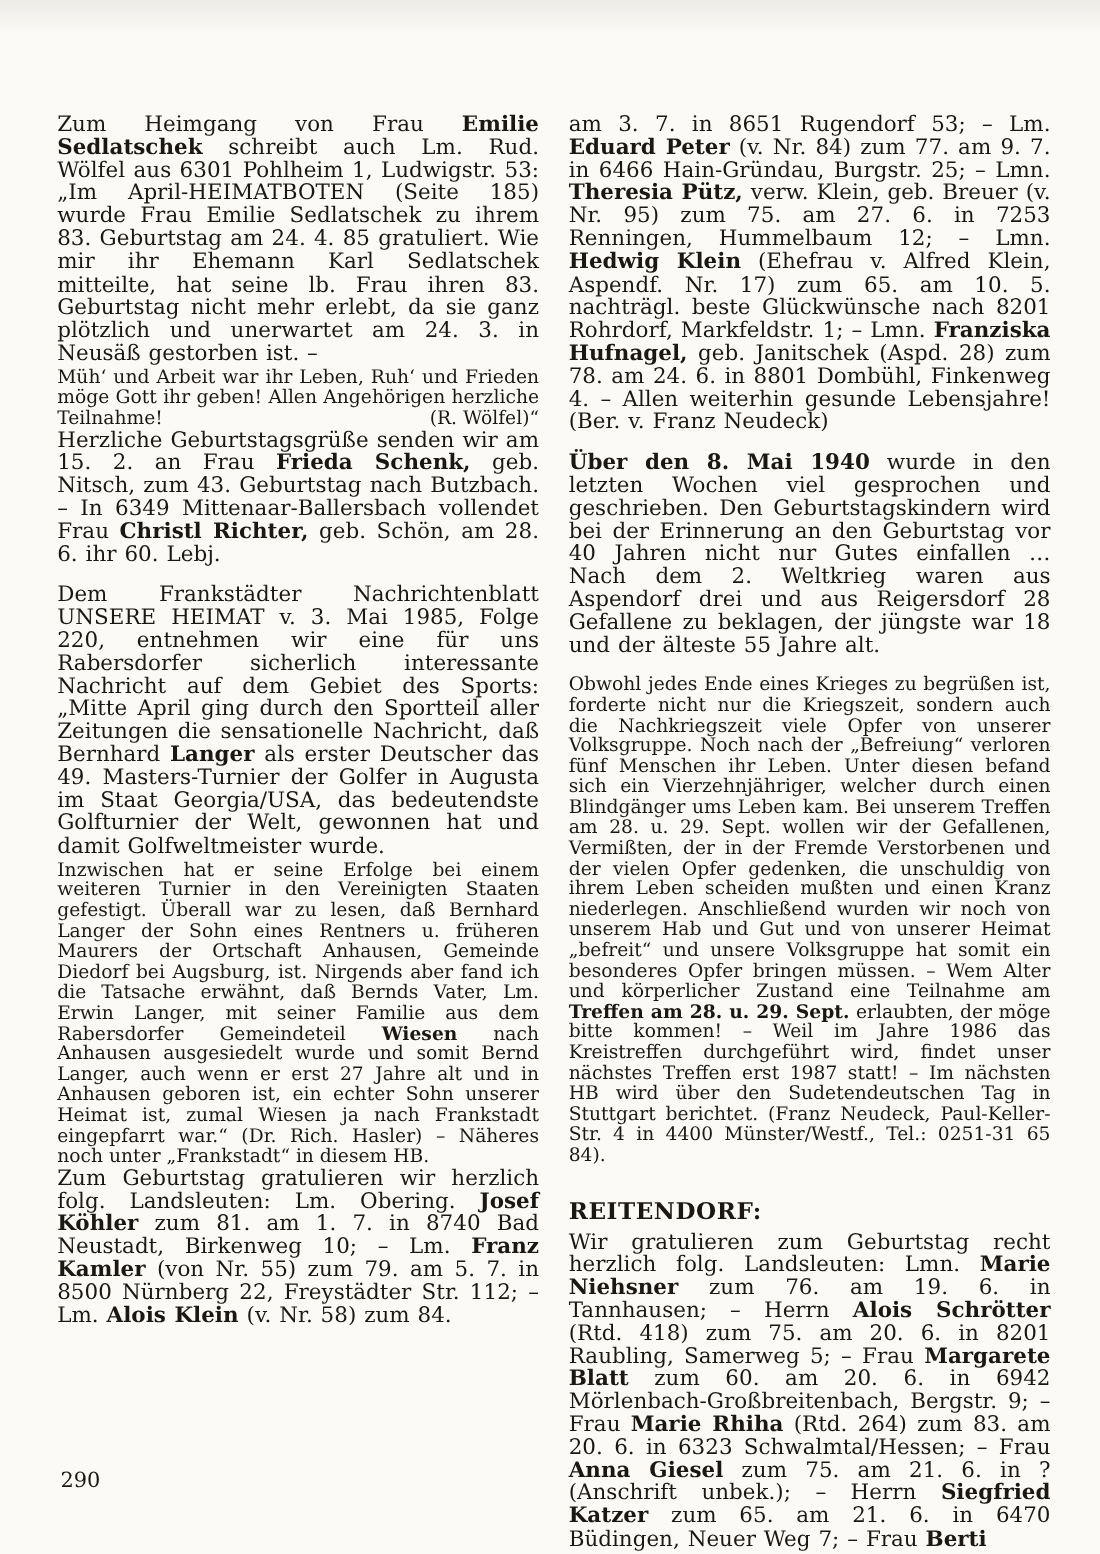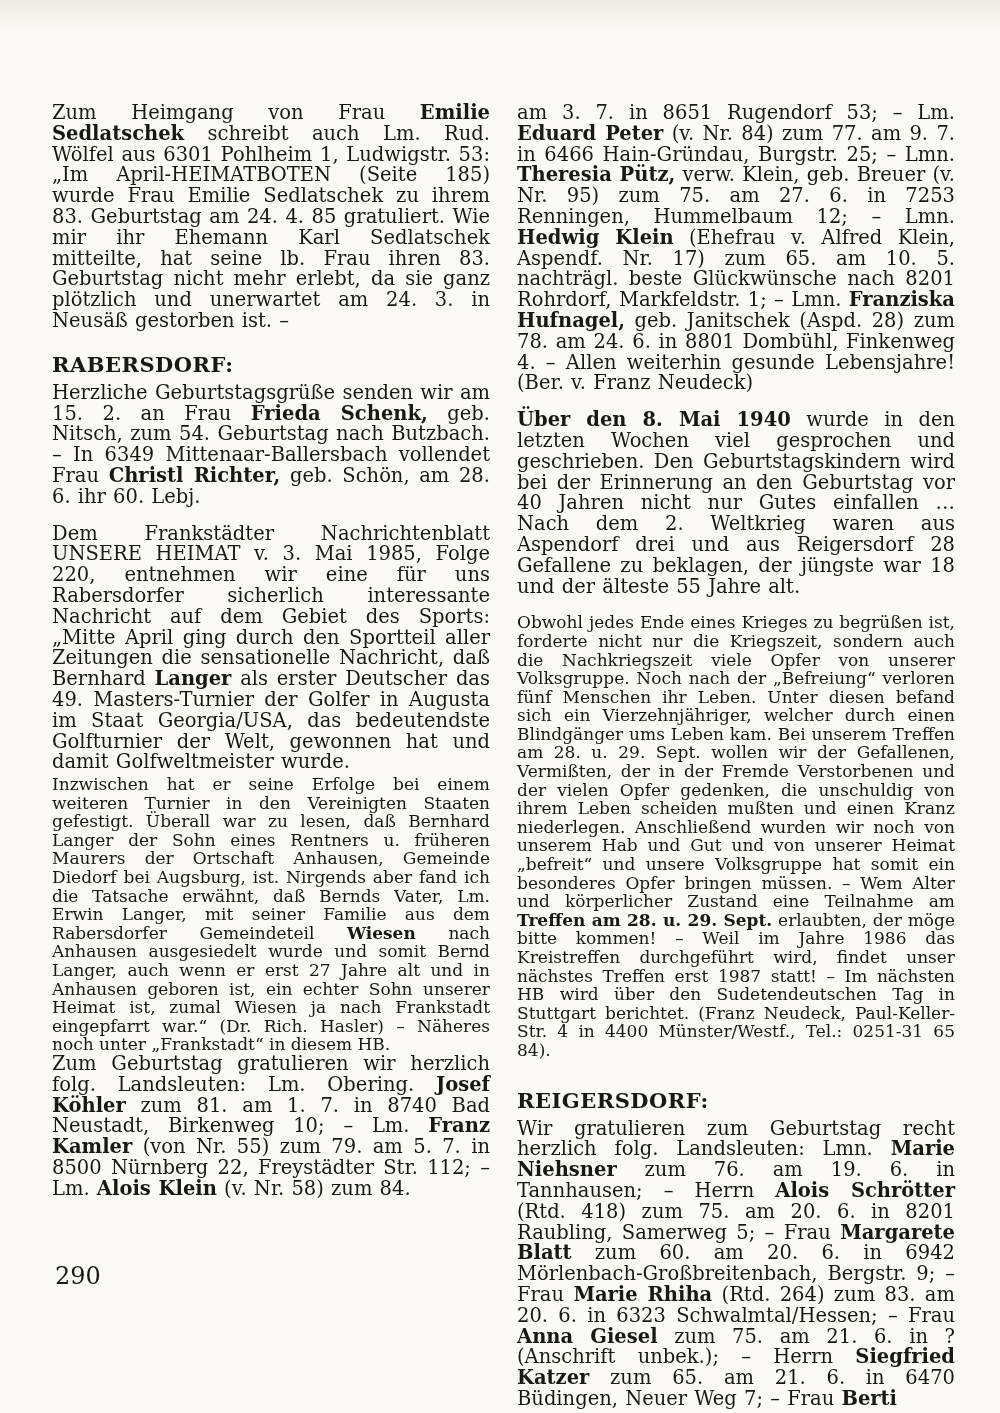--- a/index.html
+++ b/index.html
@@ -43,46 +43,46 @@
     margin: 22px 0 7px 0;
     font-size: 21px; line-height: 22px;
     font-weight: bold; letter-spacing: 0.5px;
   }
   .mt2  { margin-top: 2px; }
   .mt3  { margin-top: 16px; }
   .mt14 { margin-top: 16px; }
   .mt30 { margin-top: 30px !important; }
   .pagenum {
     position: absolute;
-    left: 55px; top: 1264px;
-    font-size: 24px; line-height: 24px;
+    left: 55px; top: 1334px;
+    font-size: 19px; line-height: 24px;
   }
 </style>
 </head>
 <body>
 
 <div class="page" style="background: rgb(251, 250, 246); color: rgb(27, 23, 18);">
   <div class="cols">
 
     <section class="col">
       <p class="body-p"><span>Zum Heimgang von Frau </span><span class="b">Emilie Sedlatschek</span><span> schreibt auch Lm. Rud. Wölfel aus 6301 Pohlheim 1, Ludwigstr. 53: „Im April-HEIMATBOTEN (Seite 185) wurde Frau Emilie Sedlatschek zu ihrem 83. Geburtstag am 24. 4. 85 gratuliert. Wie mir ihr Ehemann Karl Sedlatschek mitteilte, hat seine lb. Frau ihren 83. Geburtstag nicht mehr erlebt, da sie ganz plötzlich und unerwartet am 24. 3. in Neusäß gestorben ist. –</span></p>
+      <p class="small-p mt2"><span>Müh‘ und Arbeit war ihr Leben, Ruh‘ und Frieden möge Gott ihr geben! Allen Angehörigen herzliche Teilnahme! </span><span class="fr">(R. Wölfel)“</span></p>
 
-      <h2 class="heading">RABERSDORF:</h2>
-      <p class="body-p"><span>Herzliche Geburtstagsgrüße senden wir am 15. 2. an Frau </span><span class="b">Frieda Schenk,</span><span> geb. Nitsch, zum 54. Geburtstag nach Butzbach. – In 6349 Mittenaar-Ballersbach vollendet Frau </span><span class="b">Christl Richter,</span><span> geb. Schön, am 28. 6. ihr 60. Lebj.</span></p>
+      <p class="body-p"><span>Herzliche Geburtstagsgrüße senden wir am 15. 2. an Frau </span><span class="b">Frieda Schenk,</span><span> geb. Nitsch, zum 43. Geburtstag nach Butzbach. – In 6349 Mittenaar-Ballersbach vollendet Frau </span><span class="b">Christl Richter,</span><span> geb. Schön, am 28. 6. ihr 60. Lebj.</span></p>
       <p class="body-p mt3"><span>Dem Frankstädter Nachrichtenblatt UNSERE HEIMAT v. 3. Mai 1985, Folge 220, entnehmen wir eine für uns Rabersdorfer sicherlich interessante Nachricht auf dem Gebiet des Sports: „Mitte April ging durch den Sportteil aller Zeitungen die sensationelle Nachricht, daß Bernhard </span><span class="b">Langer</span><span> als erster Deutscher das 49. Masters-Turnier der Golfer in Augusta im Staat Georgia/USA, das bedeutendste Golfturnier der Welt, gewonnen hat und damit Golfweltmeister wurde.</span></p>
       <p class="small-p mt2"><span>Inzwischen hat er seine Erfolge bei einem weiteren Turnier in den Vereinigten Staaten gefestigt. Überall war zu lesen, daß Bernhard Langer der Sohn eines Rentners u. früheren Maurers der Ortschaft Anhausen, Gemeinde Diedorf bei Augsburg, ist. Nirgends aber fand ich die Tatsache erwähnt, daß Bernds Vater, Lm. Erwin Langer, mit seiner Familie aus dem Rabersdorfer Gemeindeteil </span><span class="b">Wiesen</span><span> nach Anhausen ausgesiedelt wurde und somit Bernd Langer, auch wenn er erst 27 Jahre alt und in Anhausen geboren ist, ein echter Sohn unserer Heimat ist, zumal Wiesen ja nach Frankstadt eingepfarrt war.“ (Dr. Rich. Hasler) – Näheres noch unter „Frankstadt“ in diesem HB.</span></p>
 
       <p class="body-p"><span>Zum Geburtstag gratulieren wir herzlich folg. Landsleuten: Lm. Obering. </span><span class="b">Josef Köhler</span><span> zum 81. am 1. 7. in 8740 Bad Neustadt, Birkenweg 10; – Lm. </span><span class="b">Franz Kamler</span><span> (von Nr. 55) zum 79. am 5. 7. in 8500 Nürnberg 22, Freystädter Str. 112; – Lm. </span><span class="b">Alois Klein</span><span> (v. Nr. 58) zum 84.</span></p>
     </section>
 
     <section class="col">
       <p class="body-p"><span>am 3. 7. in 8651 Rugendorf 53; – Lm. </span><span class="b">Eduard Peter</span><span> (v. Nr. 84) zum 77. am 9. 7. in 6466 Hain-Gründau, Burgstr. 25; – Lmn. </span><span class="b">Theresia Pütz,</span><span> verw. Klein, geb. Breuer (v. Nr. 95) zum 75. am 27. 6. in 7253 Renningen, Hummelbaum 12; – Lmn. </span><span class="b">Hedwig Klein</span><span> (Ehefrau v. Alfred Klein, Aspendf. Nr. 17) zum 65. am 10. 5. nachträgl. beste Glückwünsche nach 8201 Rohrdorf, Markfeldstr. 1; – Lmn. </span><span class="b">Franziska Hufnagel,</span><span> geb. Janitschek (Aspd. 28) zum 78. am 24. 6. in 8801 Dombühl, Finkenweg 4. – Allen weiterhin gesunde Lebensjahre! (Ber. v. Franz Neudeck)</span></p>
       <p class="body-p mt14"><span class="b">Über den 8. Mai 1940</span><span> wurde in den letzten Wochen viel gesprochen und geschrieben. Den Geburtstagskindern wird bei der Erinnerung an den Geburtstag vor 40 Jahren nicht nur Gutes einfallen … Nach dem 2. Weltkrieg waren aus Aspendorf drei und aus Reigersdorf 28 Gefallene zu beklagen, der jüngste war 18 und der älteste 55 Jahre alt.</span></p>
       <p class="small-p mt3"><span>Obwohl jedes Ende eines Krieges zu begrüßen ist, forderte nicht nur die Kriegszeit, sondern auch die Nachkriegszeit viele Opfer von unserer Volksgruppe. Noch nach der „Befreiung“ verloren fünf Menschen ihr Leben. Unter diesen befand sich ein Vierzehnjähriger, welcher durch einen Blindgänger ums Leben kam. Bei unserem Treffen am 28. u. 29. Sept. wollen wir der Gefallenen, Vermißten, der in der Fremde Verstorbenen und der vielen Opfer gedenken, die unschuldig von ihrem Leben scheiden mußten und einen Kranz niederlegen. Anschließend wurden wir noch von unserem Hab und Gut und von unserer Heimat „befreit“ und unsere Volksgruppe hat somit ein besonderes Opfer bringen müssen. – Wem Alter und körperlicher Zustand eine Teilnahme am </span><span class="b">Treffen am 28. u. 29. Sept.</span><span> erlaubten, der möge bitte kommen! – Weil im Jahre 1986 das Kreistreffen durchgeführt wird, findet unser nächstes Treffen erst 1987 statt! – Im nächsten HB wird über den Sudetendeutschen Tag in Stuttgart berichtet. (Franz Neudeck, Paul-Keller-Str. 4 in 4400 Münster/Westf., Tel.: 0251-31 65 84).</span></p>
 
-      <h2 class="heading mt30">REIGERSDORF:</h2>
+      <h2 class="heading mt30">REITENDORF:</h2>
       <p class="body-p"><span>Wir gratulieren zum Geburtstag recht herzlich folg. Landsleuten: Lmn. </span><span class="b">Marie Niehsner</span><span> zum 76. am 19. 6. in Tannhausen; – Herrn </span><span class="b">Alois Schrötter</span><span> (Rtd. 418) zum 75. am 20. 6. in 8201 Raubling, Samerweg 5; – Frau </span><span class="b">Margarete Blatt</span><span> zum 60. am 20. 6. in 6942 Mörlenbach-Großbreitenbach, Bergstr. 9; – Frau </span><span class="b">Marie Rhiha</span><span> (Rtd. 264) zum 83. am 20. 6. in 6323 Schwalmtal/Hessen; – Frau </span><span class="b">Anna Giesel</span><span> zum 75. am 21. 6. in ? (Anschrift unbek.); – Herrn </span><span class="b">Siegfried Katzer</span><span> zum 65. am 21. 6. in 6470 Büdingen, Neuer Weg 7; – Frau </span><span class="b">Berti</span></p>
     </section>
 
   </div>
 
   <div class="pagenum">290</div>
 </div>
 
 </body></html>

